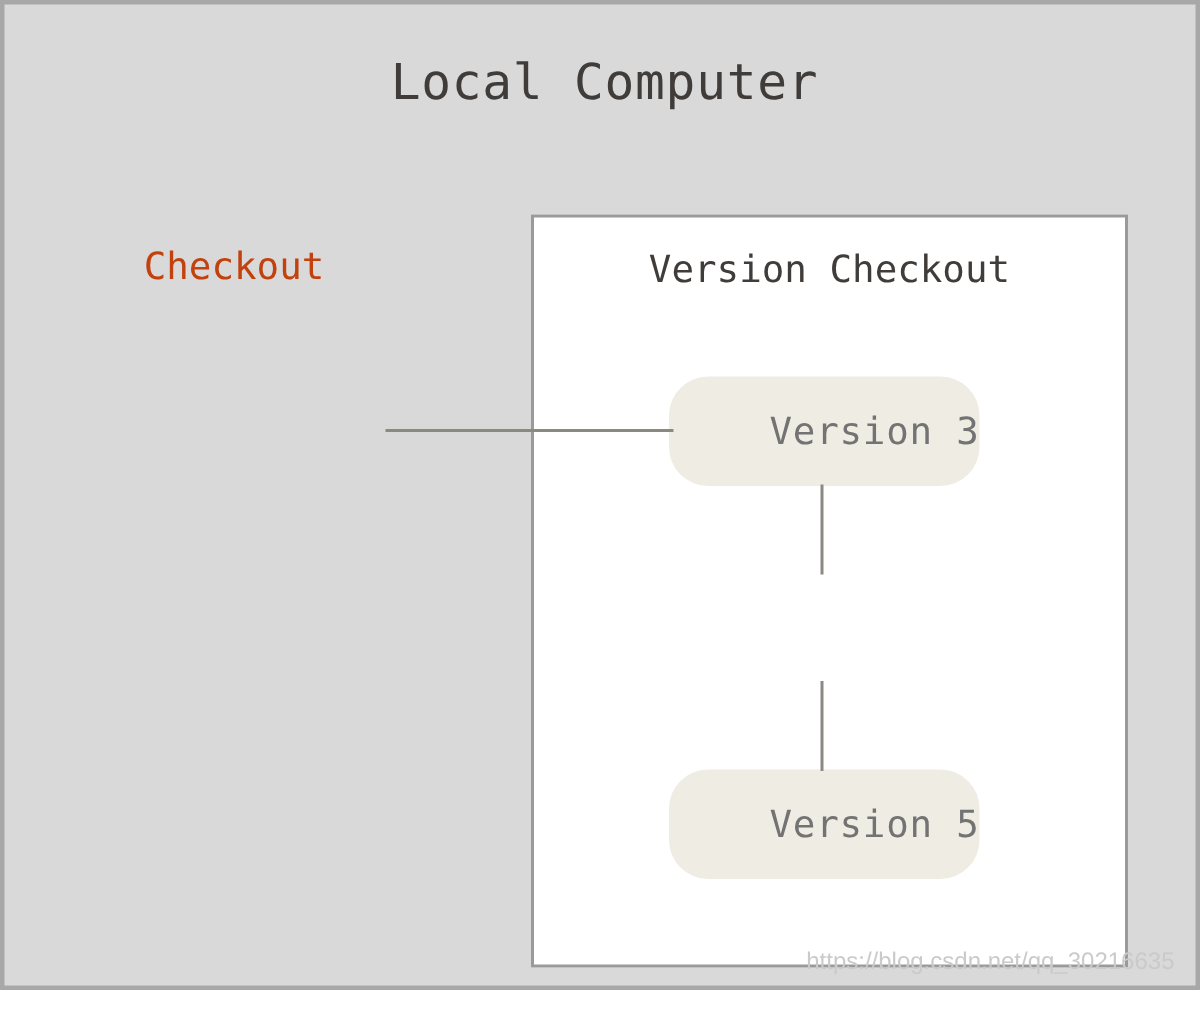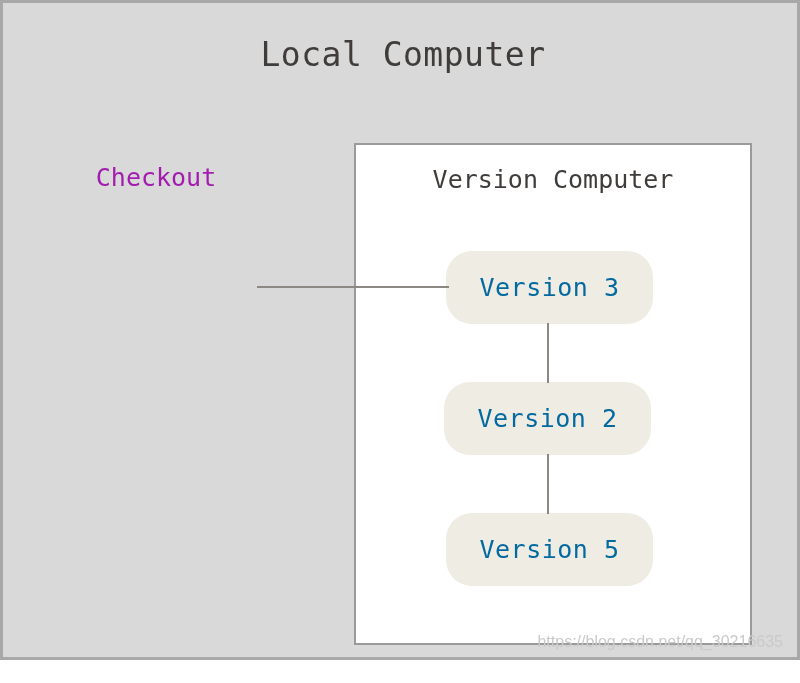--- a/index.html
+++ b/index.html
@@ -36,21 +36,21 @@
   }
 
   
   .checkout-label {
     position: absolute;
     left: 48px;
     top: 160px;
     width: 210px;
     text-align: center;
     font-size: 25px;
-    color: #a21caf;
+    color: #c2410c;
     white-space: nowrap;
   }
 
   
   .file-node {
     position: absolute;
     left: 48px;
     top: 248px;
     width: 209px;
     height: 74px;
@@ -87,24 +87,24 @@
     white-space: nowrap;
   }
 
   
   .version-node {
     position: absolute;
     width: 207px;
     height: 73px;
     border-radius: 26px;
     background: #eeece3;
-    color: #0369a1;
+    color: #737373;
     display: flex;
     align-items: center;
-    justify-content: center;
+    justify-content: flex-end;
     font-size: 25px;
     letter-spacing: 0.5px;
     box-sizing: border-box;
   }
   .v3 { left: 443px; top: 248px; }
   .v2 { left: 441px; top: 379px; }
   .v1 { left: 443px; top: 510px; }
 
   
   .edge {
@@ -146,30 +146,27 @@
 <body>
 
 <div class="diagram">
 
   <div class="title">Local Computer</div>
 
   <div class="checkout-label">Checkout</div>
 
 
   <div class="vdb-panel">
-    <div class="vdb-title">Version Computer</div>
+    <div class="vdb-title">Version Checkout</div>
   </div>
 
   <div class="version-node v3">
     <span>Version 3</span>
   </div>
 
-  <div class="version-node v2">
-    <span>Version 2</span>
-  </div>
 
   <div class="version-node v1">
     <span>Version 5</span>
   </div>
 
   <div class="edge edge-h-file-v3"></div>
   <div class="edge edge-v-v3-v2"></div>
   <div class="edge edge-v-v2-v1"></div>
 
   <div class="watermark">https://blog.csdn.net/qq_30216635</div>

